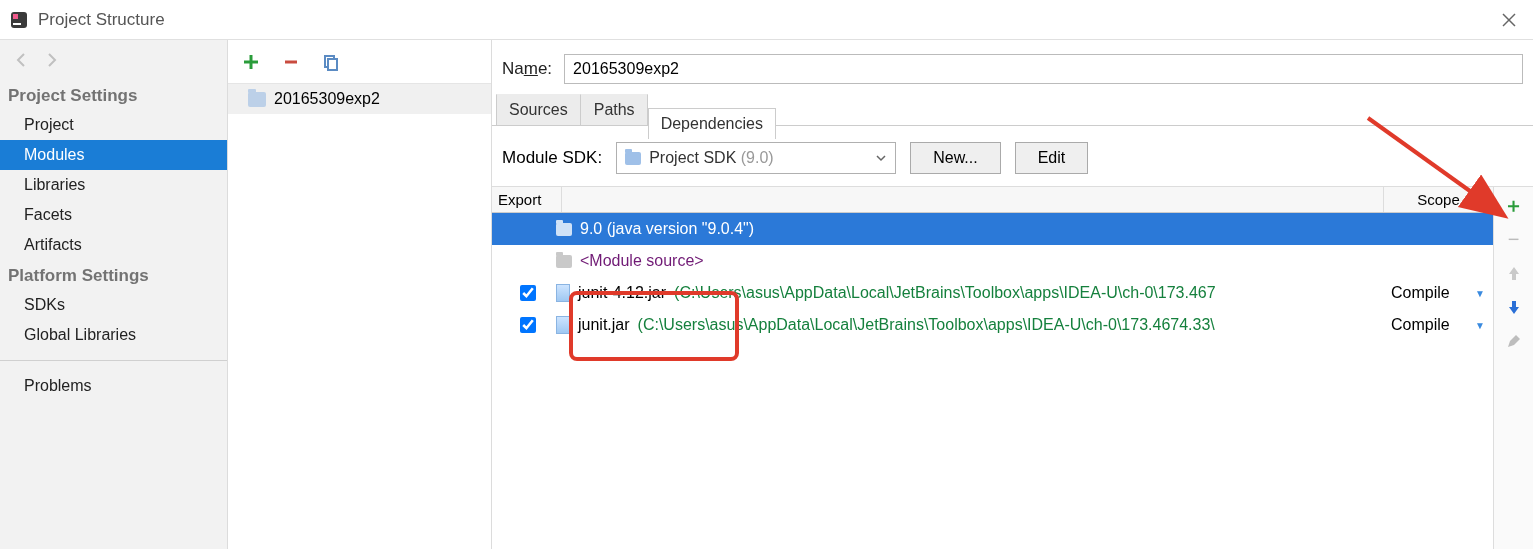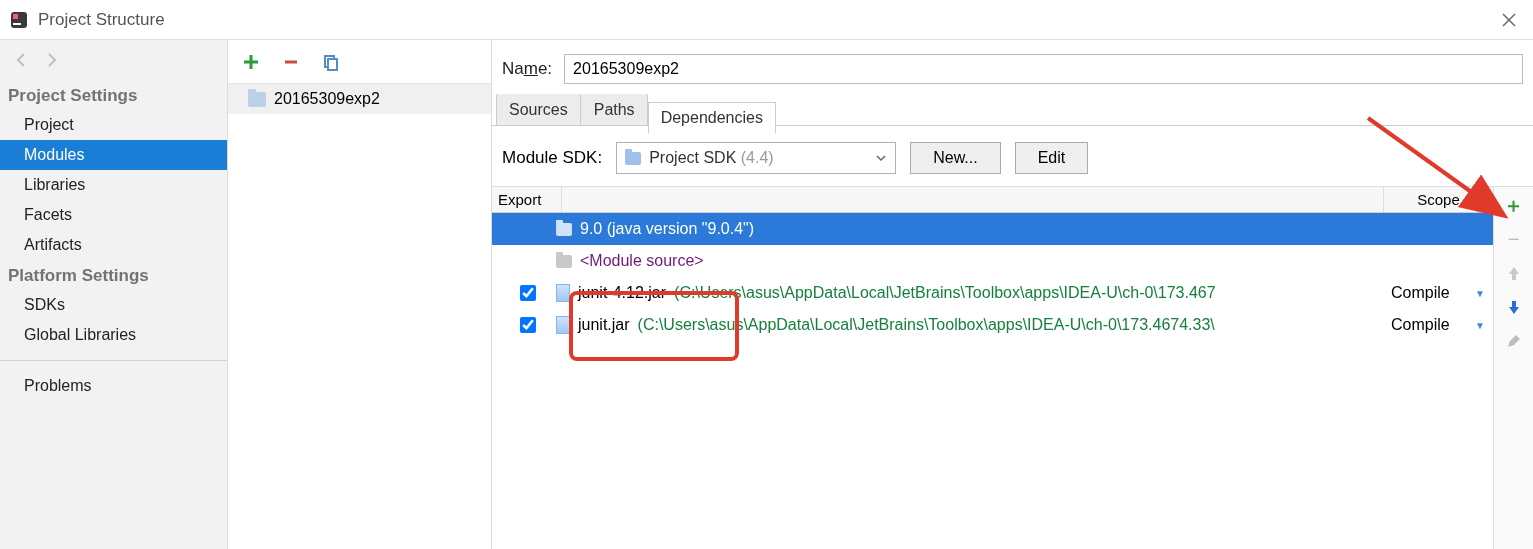--- a/index.html
+++ b/index.html
@@ -35,21 +35,21 @@
   .right-panel { flex:1; display:flex; flex-direction:column; min-width:0; }
   
   .name-row { display:flex; align-items:center; gap:12px; padding: 14px 10px 10px 10px; }
   .name-row label { font-size:17px; color:#222; }
   .name-row .underline { text-decoration: underline; }
   .name-input { flex:1; height:30px; border:1px solid #bbb; padding:0 8px; font-size:16px; }
 
   .tabs { display:flex; border-bottom:1px solid #ccc; padding-left:4px; }
   .tab { padding: 6px 12px; border:1px solid transparent; border-bottom:none; color:#333; font-size:16px; background:#ececec; margin-right:0; border-right:1px solid #ccc; cursor:pointer;}
   .tab:first-child{border-left:1px solid #ccc;}
-  .tab.active { background:#fff; border-color:#ccc; position:relative; top:8px; }
+  .tab.active { background:#fff; border-color:#ccc; position:relative; top:14px; }
 
   .sdk-row { display:flex; align-items:center; gap:14px; padding: 16px 10px 12px 10px; }
   .sdk-row label { font-size:17px; }
   .sdk-select { width:280px; height:32px; border:1px solid #b0b0b0; display:flex; align-items:center; padding:0 8px; gap:8px; background:#fff; position:relative; }
   .sdk-select .sel-text { flex:1; font-size:16px; color:#333; }
   .sdk-select .sel-text .dim { color:#999; }
   .sdk-select .chev { color:#666; }
   .btn { height:32px; padding: 0 22px; border:1px solid #aaa; background:#efefef; font-size:16px; cursor:pointer; }
 
   .dep-area { flex:1; display:flex; min-height:0; border-top:1px solid #ddd; }
@@ -173,21 +173,21 @@
       <div class="tabs">
         <div class="tab">Sources</div>
         <div class="tab">Paths</div>
         <div class="tab active">Dependencies</div>
       </div>
 
       <div class="sdk-row">
         <label><span class="underline">M</span>odule SDK:</label>
         <div class="sdk-select">
           <span class="folder-icon-sm blue"></span>
-          <span class="sel-text"><span>Project SDK</span> <span class="dim">(4.4)</span></span>
+          <span class="sel-text"><span>Project SDK</span> <span class="dim">(9.0)</span></span>
           <span class="chev"><svg width="12" height="12" viewBox="0 0 12 12">
                 <path d="M2 4 L6 8 L10 4" fill="none" stroke="#666" stroke-width="1.5"></path>
               </svg></span>
         </div>
         <button class="btn">New...</button>
         <button class="btn">Edit</button>
       </div>
 
       <div class="dep-area">
         <div class="dep-table-wrap">

